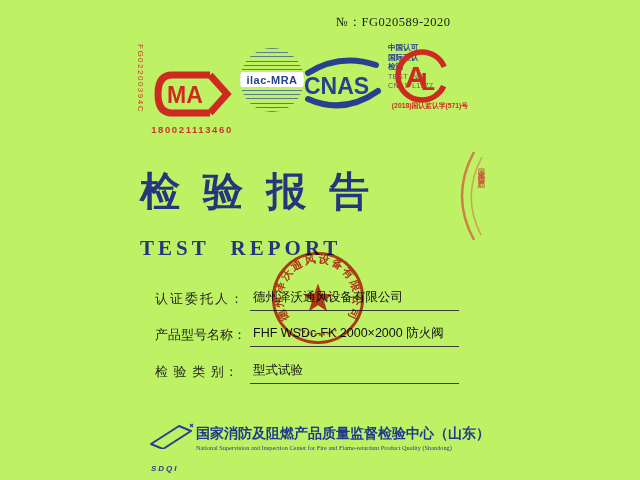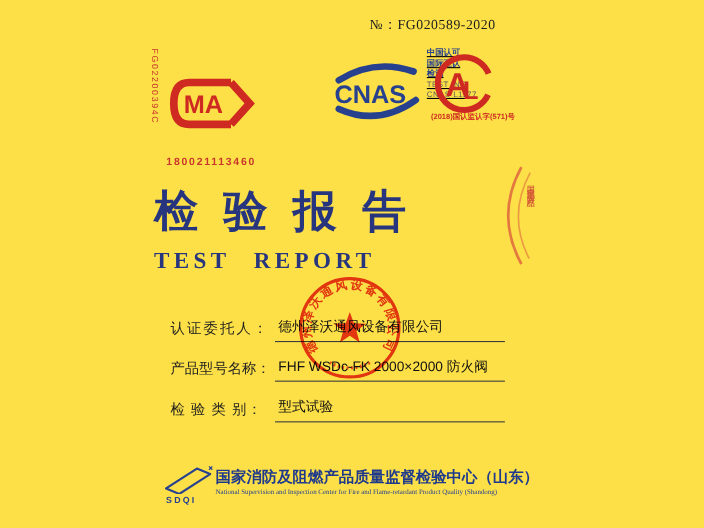--- a/index.html
+++ b/index.html
@@ -1,66 +1,66 @@
 <!DOCTYPE html>
 <html><head>
 <meta charset="utf-8">
 <style>
   html,body{margin:0;padding:0;background:#ffffff;}
-  #page{position:relative;width:640px;height:480px;background:#fde047;overflow:hidden;
+  #page{position:relative;width:640px;height:480px;background:#bef264;overflow:hidden;
         font-family:"Liberation Sans", sans-serif;}
 
   
   .report-no{position:absolute;left:336px;top:14px;font-family:"Liberation Serif",serif;
              font-size:12.5px;color:#1c1c1c;letter-spacing:.5px;white-space:nowrap;}
 
   
   .vcode{position:absolute;left:145px;top:44px;transform:rotate(90deg);transform-origin:0 0;
          font-size:8px;color:#c8362c;letter-spacing:1.5px;white-space:nowrap;}
   .cma{position:absolute;left:150px;top:69px;width:84px;text-align:center;}
-  .cma-num{margin-top:18px;font-size:9.5px;font-weight:bold;color:#c8362c;letter-spacing:1.6px;white-space:nowrap;}
+  .cma-num{margin-top:1px;font-size:9.5px;font-weight:bold;color:#c8362c;letter-spacing:1.6px;white-space:nowrap;}
   .ilac{position:absolute;left:240px;top:48px;width:64px;height:64px;border-radius:50%;
         background:repeating-linear-gradient(180deg, rgba(43,74,158,.7) 0 1px, transparent 1px 4.2px);
         overflow:hidden;}
   .ilac-band{position:absolute;left:-2px;right:-2px;top:24px;height:15px;background:#fff;
              display:flex;align-items:center;justify-content:center;
              font-size:11px;font-weight:bold;color:#27418f;letter-spacing:.5px;}
   .cnas{position:absolute;left:302px;top:57px;}
-  .cnas-caption{position:absolute;left:388px;top:43px;line-height:9.6px;white-space:nowrap;text-decoration:underline;}
+  .cnas-caption{position:absolute;left:388px;top:43px;line-height:9.6px;white-space:nowrap;}
   .cnas-caption .zh{font-size:7.6px;font-weight:bold;color:#27418f;}
   .cnas-caption .en{font-size:7.2px;color:#5a5a5a;letter-spacing:.4px;}
   .cal{position:absolute;left:393px;top:47px;}
   .cal-caption{position:absolute;left:382px;top:101px;width:96px;text-align:center;
                font-size:6.8px;font-weight:bold;color:#cf2a21;white-space:nowrap;}
 
   
   .side-stamp{position:absolute;left:448px;top:150px;width:48px;height:92px;opacity:.85;}
   .side-stamp-text{position:absolute;left:28px;top:13px;height:66px;writing-mode:vertical-rl;
                    font-size:7px;color:rgba(203,60,50,.9);letter-spacing:2.5px;font-weight:bold;}
 
   
   .title-wrap{position:absolute;left:140px;top:164px;width:360px;text-align:left;}
   .title-zh{font-size:40px;font-weight:bold;color:#27357e;letter-spacing:6px;}
-  .title-en{margin-top:6px;font-family:"Liberation Serif",serif;font-size:21px;font-weight:bold;
+  .title-en{margin-top:17px;font-family:"Liberation Serif",serif;font-size:21px;font-weight:bold;
             color:#27357e;letter-spacing:4px;word-spacing:12px;}
 
   
   .field-row{position:absolute;left:155px;width:310px;height:18px;}
   .field-label{position:absolute;left:0;top:0;font-size:13px;color:#1f1f1f;white-space:nowrap;}
   .field-value{position:absolute;left:95px;top:-1px;width:206px;border-bottom:1px solid #3c3c3c;
                font-size:12.5px;color:#101010;padding:0 0 4px 3px;white-space:nowrap;}
   .ls2{letter-spacing:2px;} .ls1{letter-spacing:1px;text-align:right;}
 
   
   .seal{position:absolute;left:270px;top:250px;width:96px;height:96px;
         opacity:.9;mix-blend-mode:multiply;}
 
   
   .footer{position:absolute;left:148px;top:419px;width:360px;height:50px;}
-  .sdqi-text{position:absolute;left:3px;top:31px;font-size:8px;font-weight:bold;
+  .sdqi-text{position:absolute;left:3px;top:45px;font-size:8px;font-weight:bold;font-style:italic;
              color:#27418f;letter-spacing:2px;}
   .org-zh{position:absolute;left:48px;top:6px;font-size:14px;font-weight:bold;color:#1f3a8c;
           white-space:nowrap;}
   .org-en{position:absolute;left:48px;top:25px;font-family:"Liberation Serif",serif;
           font-size:6.3px;color:#27418f;white-space:nowrap;}
 </style>
 </head>
 <body>
 
 <div id="page">
@@ -73,20 +73,23 @@
 
   <div class="cma">
     <svg width="84" height="50" viewBox="0 0 84 50">
       <path d="M 60 6 H 22 Q 8 6 8 25 Q 8 44 22 44 H 60" fill="none" stroke="#cf2a21" stroke-width="7"></path>
       <path d="M 60 6 L 77 25 L 60 44" fill="none" stroke="#cf2a21" stroke-width="7" stroke-linejoin="miter"></path>
       <text x="17" y="34" font-size="23" font-weight="bold" fill="#cf2a21">MA</text>
     </svg>
     <div class="cma-num">180021113460</div>
   </div>
 
+  <div class="ilac">
+    <div class="ilac-band">ilac-MRA</div>
+  </div>
 
   <div class="cnas">
     <svg width="82" height="52" viewBox="0 0 82 52">
       <path d="M 6 16 Q 38 -4 74 8" fill="none" stroke="#27418f" stroke-width="6" stroke-linecap="round"></path>
       <path d="M 6 42 Q 42 58 76 34" fill="none" stroke="#27418f" stroke-width="6" stroke-linecap="round"></path>
       <text x="2" y="37" font-size="23" font-weight="bold" fill="#27418f">CNAS</text>
     </svg>
   </div>
   <div class="cnas-caption">
     <div class="zh">中国认可</div>

